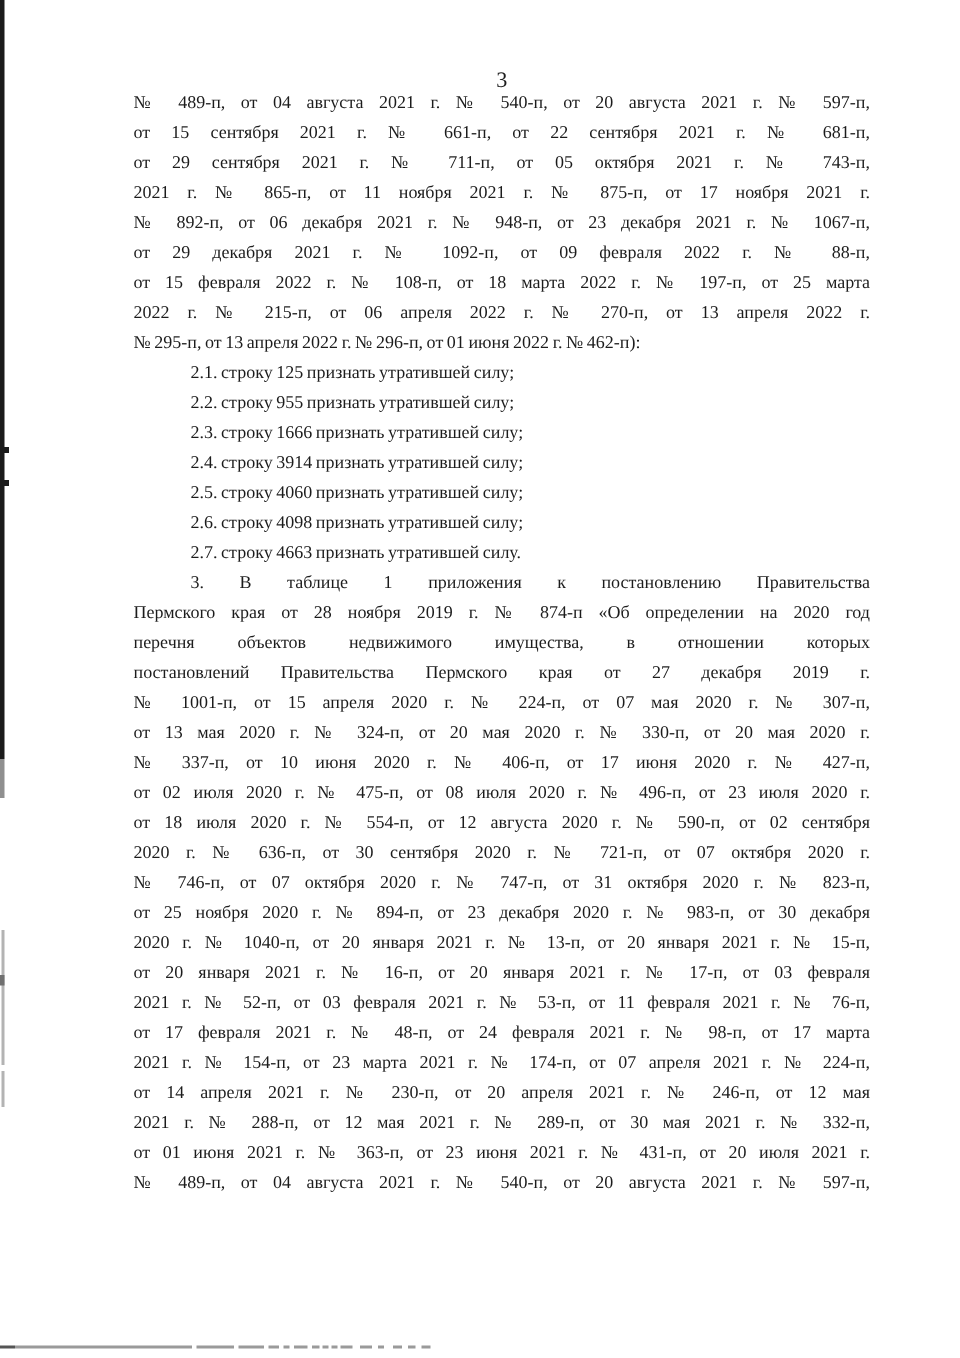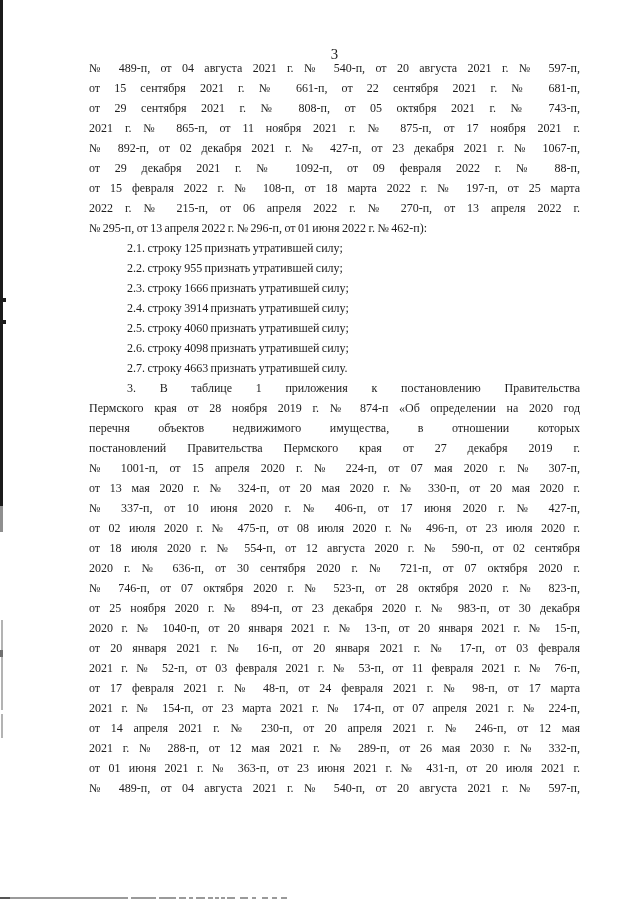--- a/index.html
+++ b/index.html
@@ -68,23 +68,23 @@
 <body>
 
 <div class="page">
 
   <div class="page-number">3</div>
 
   <div class="doc-body">
       <div class="para">
         <div class="line j">№ 489-п, от 04 августа 2021 г. № 540-п, от 20 августа 2021 г. № 597-п,</div>
         <div class="line j">от 15 сентября 2021 г. № 661-п, от 22 сентября 2021 г. № 681-п,</div>
-        <div class="line j">от 29 сентября 2021 г. № 808-п, от 05 октября 2021 г. № 743-п,</div>
+        <div class="line j">от 29 сентября 2021 г. № 711-п, от 05 октября 2021 г. № 743-п,</div>
         <div class="line j">2021 г. № 865-п, от 11 ноября 2021 г. № 875-п, от 17 ноября 2021 г.</div>
-        <div class="line j">№ 892-п, от 02 декабря 2021 г. № 427-п, от 23 декабря 2021 г. № 1067-п,</div>
+        <div class="line j">№ 892-п, от 06 декабря 2021 г. № 948-п, от 23 декабря 2021 г. № 1067-п,</div>
         <div class="line j">от 29 декабря 2021 г. № 1092-п, от 09 февраля 2022 г. № 88-п,</div>
         <div class="line j">от 15 февраля 2022 г. № 108-п, от 18 марта 2022 г. № 197-п, от 25 марта</div>
         <div class="line j">2022 г. № 215-п, от 06 апреля 2022 г. № 270-п, от 13 апреля 2022 г.</div>
         <div class="line">№ 295-п, от 13 апреля 2022 г. № 296-п, от 01 июня 2022 г. № 462-п):</div>
       </div>
       <div class="para">
         <div class="line indent">2.1. строку 125 признать утратившей силу;</div>
       </div>
       <div class="para">
         <div class="line indent">2.2. строку 955 признать утратившей силу;</div>
@@ -108,29 +108,29 @@
         <div class="line j indent">3. В таблице 1 приложения к постановлению Правительства</div>
         <div class="line j">Пермского края от 28 ноября 2019 г. № 874-п «Об определении на 2020 год</div>
         <div class="line j">перечня объектов недвижимого имущества, в отношении которых</div>
         <div class="line j">постановлений Правительства Пермского края от 27 декабря 2019 г.</div>
         <div class="line j">№ 1001-п, от 15 апреля 2020 г. № 224-п, от 07 мая 2020 г. № 307-п,</div>
         <div class="line j">от 13 мая 2020 г. № 324-п, от 20 мая 2020 г. № 330-п, от 20 мая 2020 г.</div>
         <div class="line j">№ 337-п, от 10 июня 2020 г. № 406-п, от 17 июня 2020 г. № 427-п,</div>
         <div class="line j">от 02 июля 2020 г. № 475-п, от 08 июля 2020 г. № 496-п, от 23 июля 2020 г.</div>
         <div class="line j">от 18 июля 2020 г. № 554-п, от 12 августа 2020 г. № 590-п, от 02 сентября</div>
         <div class="line j">2020 г. № 636-п, от 30 сентября 2020 г. № 721-п, от 07 октября 2020 г.</div>
-        <div class="line j">№ 746-п, от 07 октября 2020 г. № 523-п, от 28 октября 2020 г. № 823-п,</div>
+        <div class="line j">№ 746-п, от 07 октября 2020 г. № 747-п, от 31 октября 2020 г. № 823-п,</div>
         <div class="line j">от 25 ноября 2020 г. № 894-п, от 23 декабря 2020 г. № 983-п, от 30 декабря</div>
         <div class="line j">2020 г. № 1040-п, от 20 января 2021 г. № 13-п, от 20 января 2021 г. № 15-п,</div>
         <div class="line j">от 20 января 2021 г. № 16-п, от 20 января 2021 г. № 17-п, от 03 февраля</div>
         <div class="line j">2021 г. № 52-п, от 03 февраля 2021 г. № 53-п, от 11 февраля 2021 г. № 76-п,</div>
         <div class="line j">от 17 февраля 2021 г. № 48-п, от 24 февраля 2021 г. № 98-п, от 17 марта</div>
         <div class="line j">2021 г. № 154-п, от 23 марта 2021 г. № 174-п, от 07 апреля 2021 г. № 224-п,</div>
         <div class="line j">от 14 апреля 2021 г. № 230-п, от 20 апреля 2021 г. № 246-п, от 12 мая</div>
-        <div class="line j">2021 г. № 288-п, от 12 мая 2021 г. № 289-п, от 26 мая 2030 г. № 332-п,</div>
+        <div class="line j">2021 г. № 288-п, от 12 мая 2021 г. № 289-п, от 30 мая 2021 г. № 332-п,</div>
         <div class="line j">от 01 июня 2021 г. № 363-п, от 23 июня 2021 г. № 431-п, от 20 июля 2021 г.</div>
         <div class="line j">№ 489-п, от 04 августа 2021 г. № 540-п, от 20 августа 2021 г. № 597-п,</div>
       </div>
     </div>
 
   <div class="art edge-black"></div>
   <div class="art edge-gray"></div>
   <div class="art edge-tick1"></div>
   <div class="art edge-tick2"></div>
   <div class="art edge-thin1"></div>

